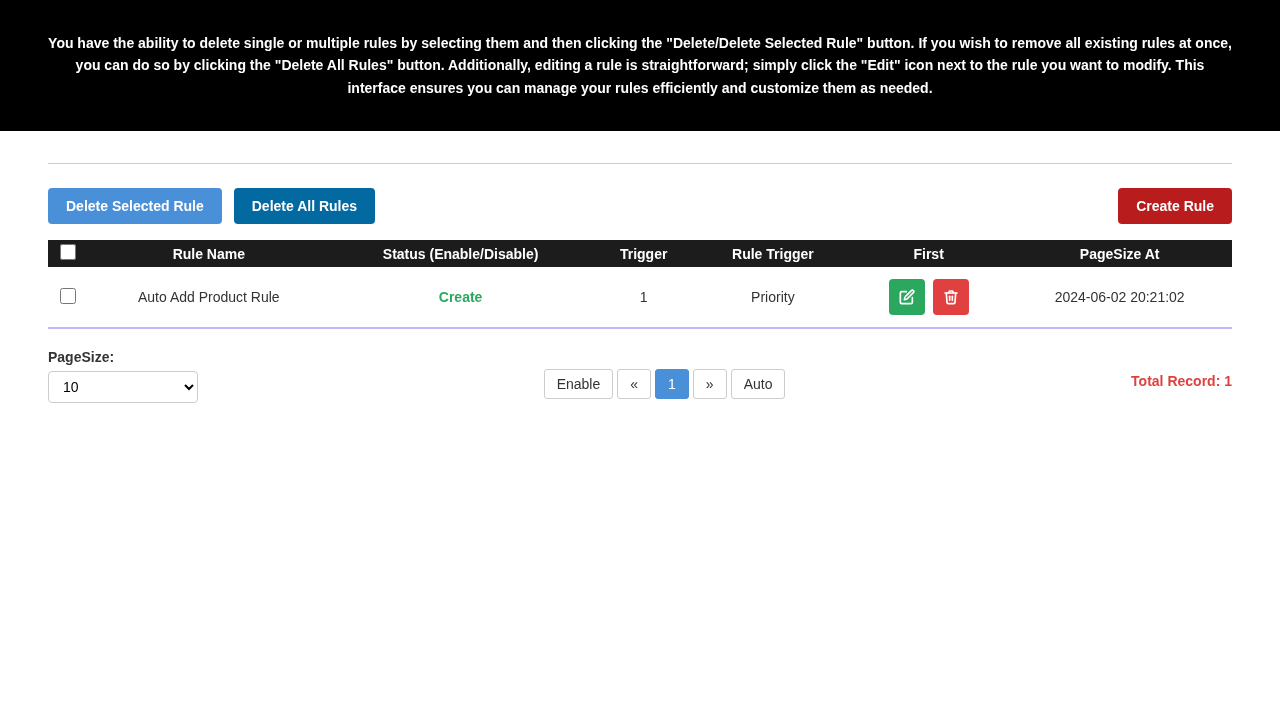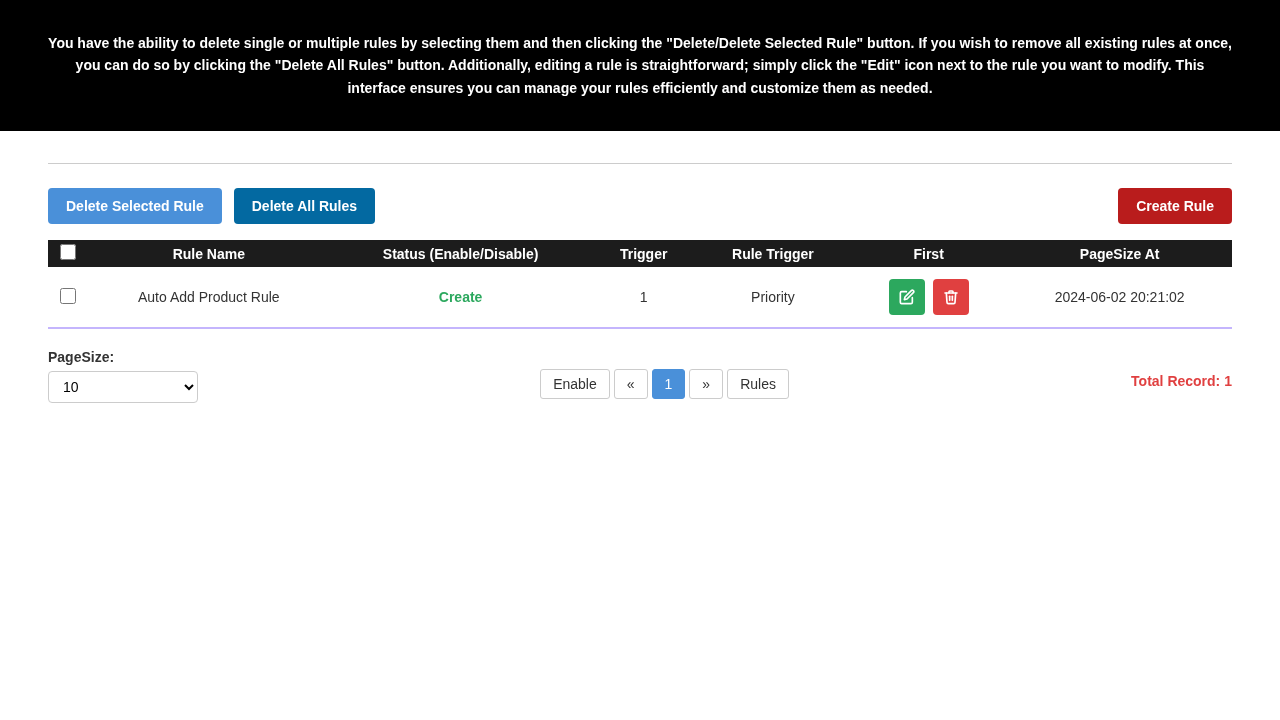--- a/index.html
+++ b/index.html
@@ -277,21 +277,21 @@
         <option value="100">100</option>
       </select>
     </div>
 
     <div>
       <div class="pagination-controls">
         <button class="page-btn">Enable</button>
         <button class="page-btn">«</button>
         <button class="page-btn active">1</button>
         <button class="page-btn">»</button>
-        <button class="page-btn">Rules</button>
+        <button class="page-btn">Auto</button>
       </div>
     </div>
 
     <div class="pagination-right">
       <div class="total-record">
         <span>Total Record:</span>
         <span style="color:#e04040; font-weight:bold;"> 1</span>
       </div>
     </div>
   </div>

